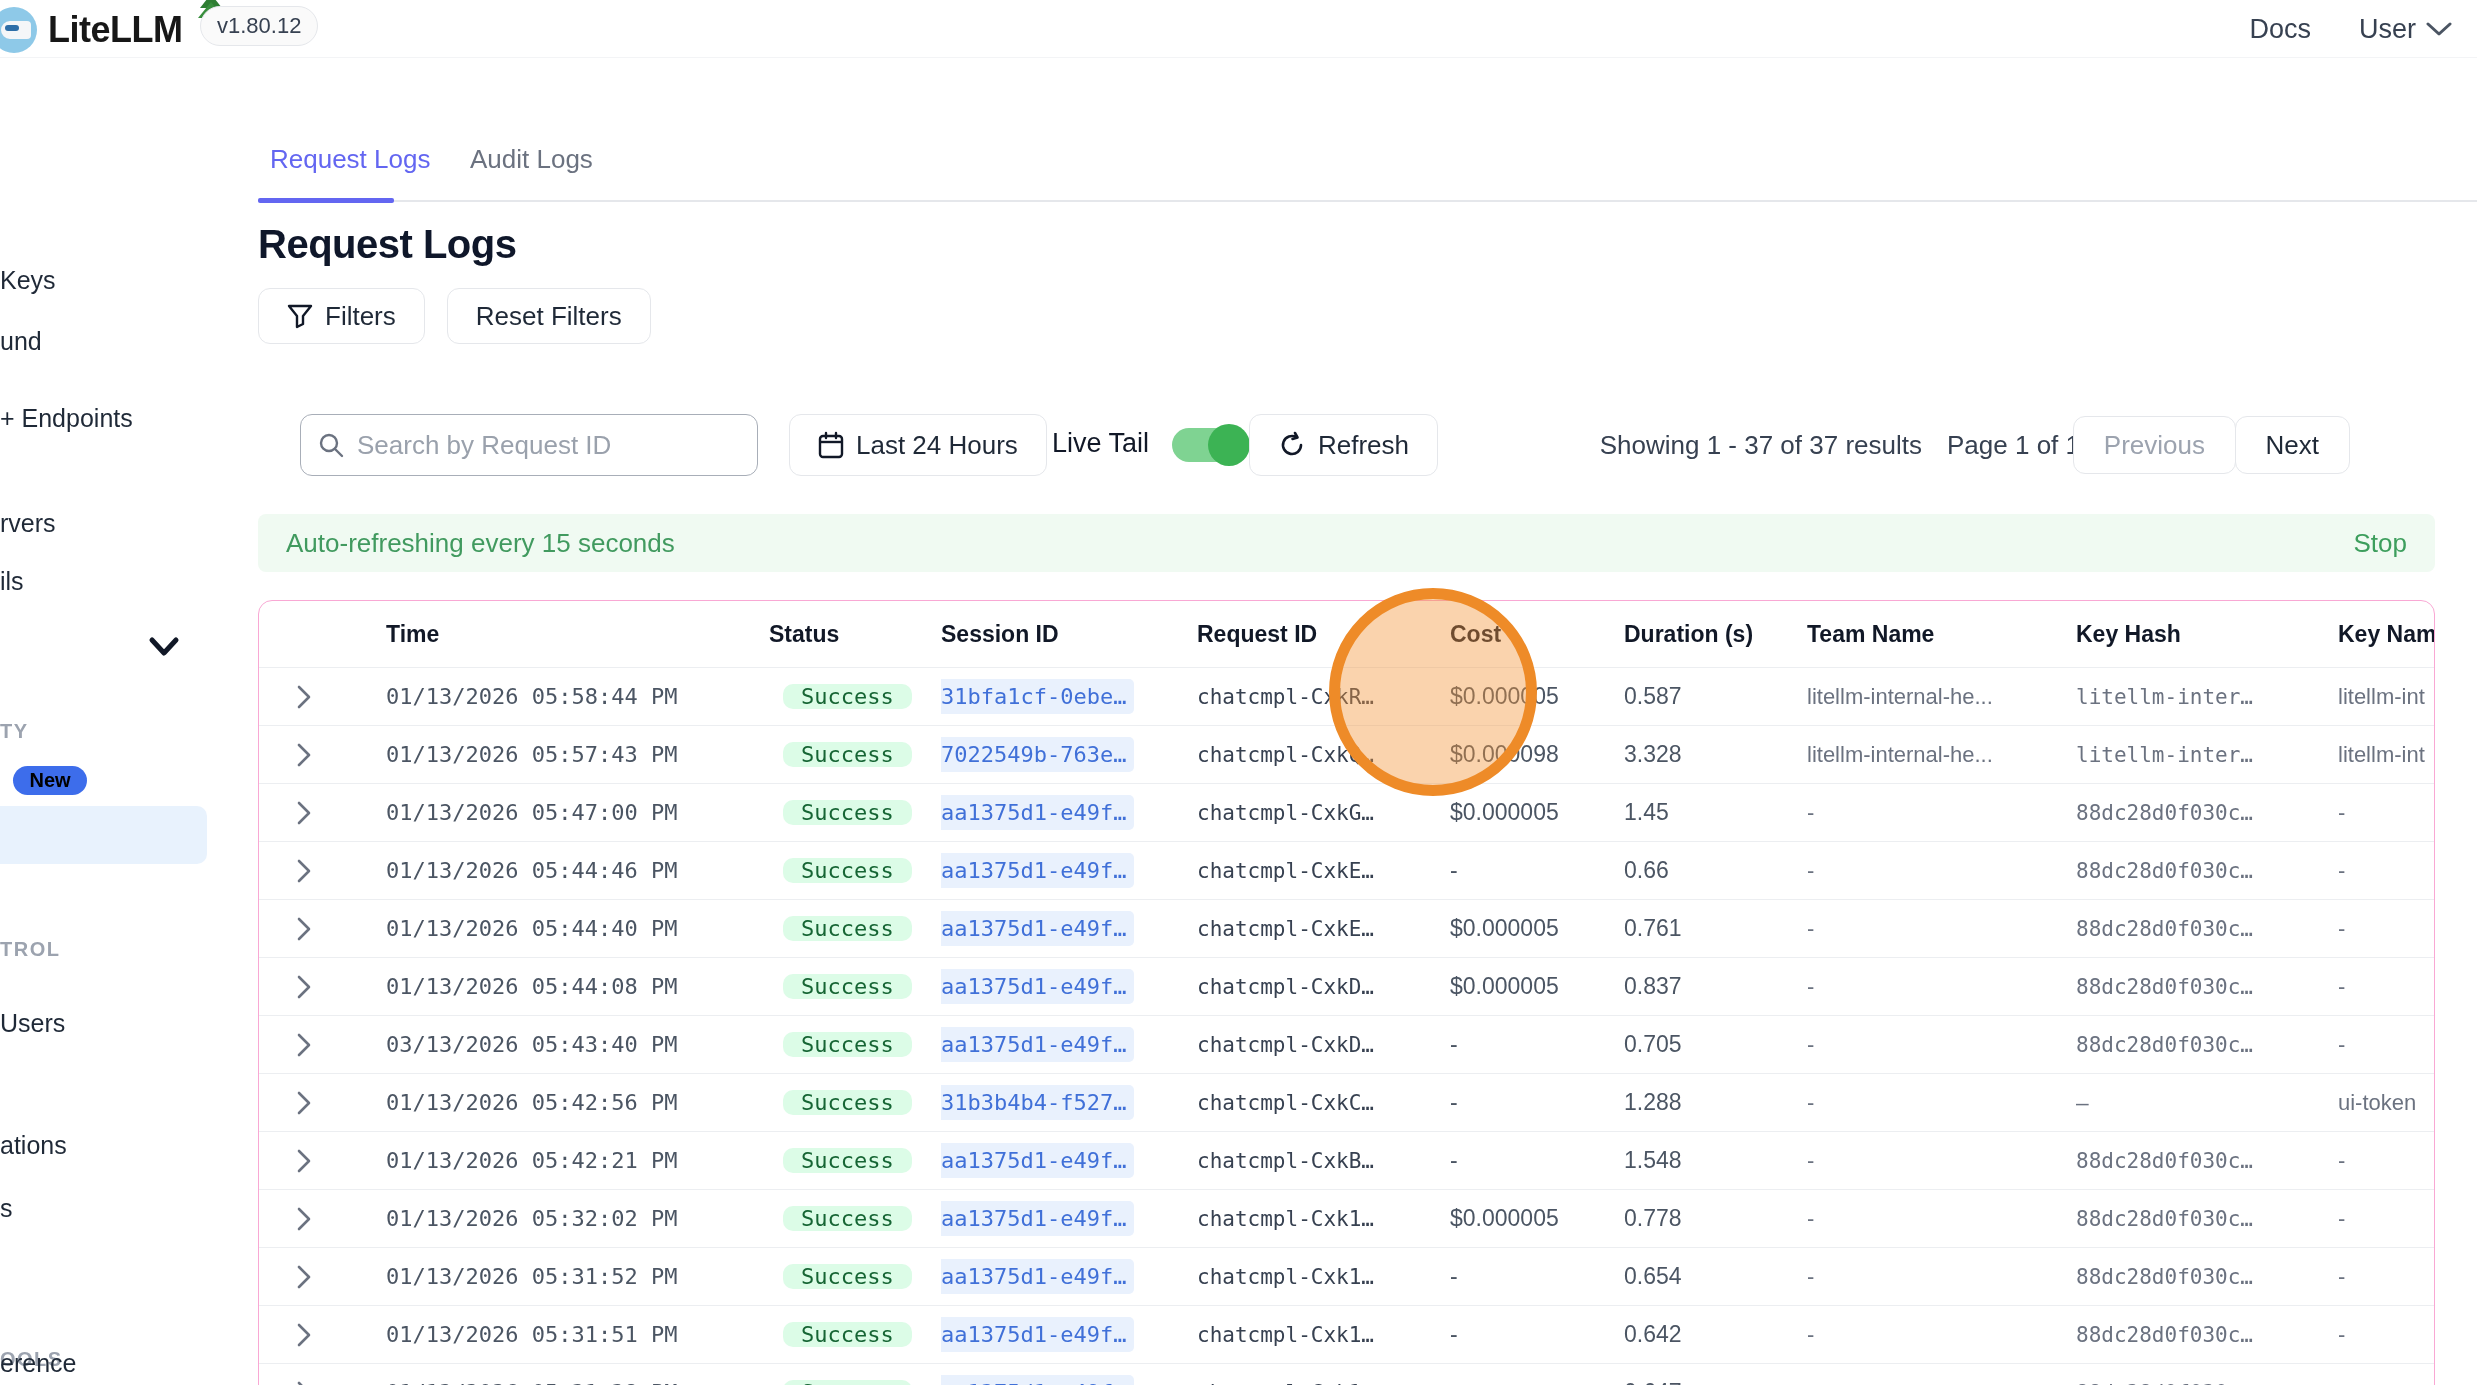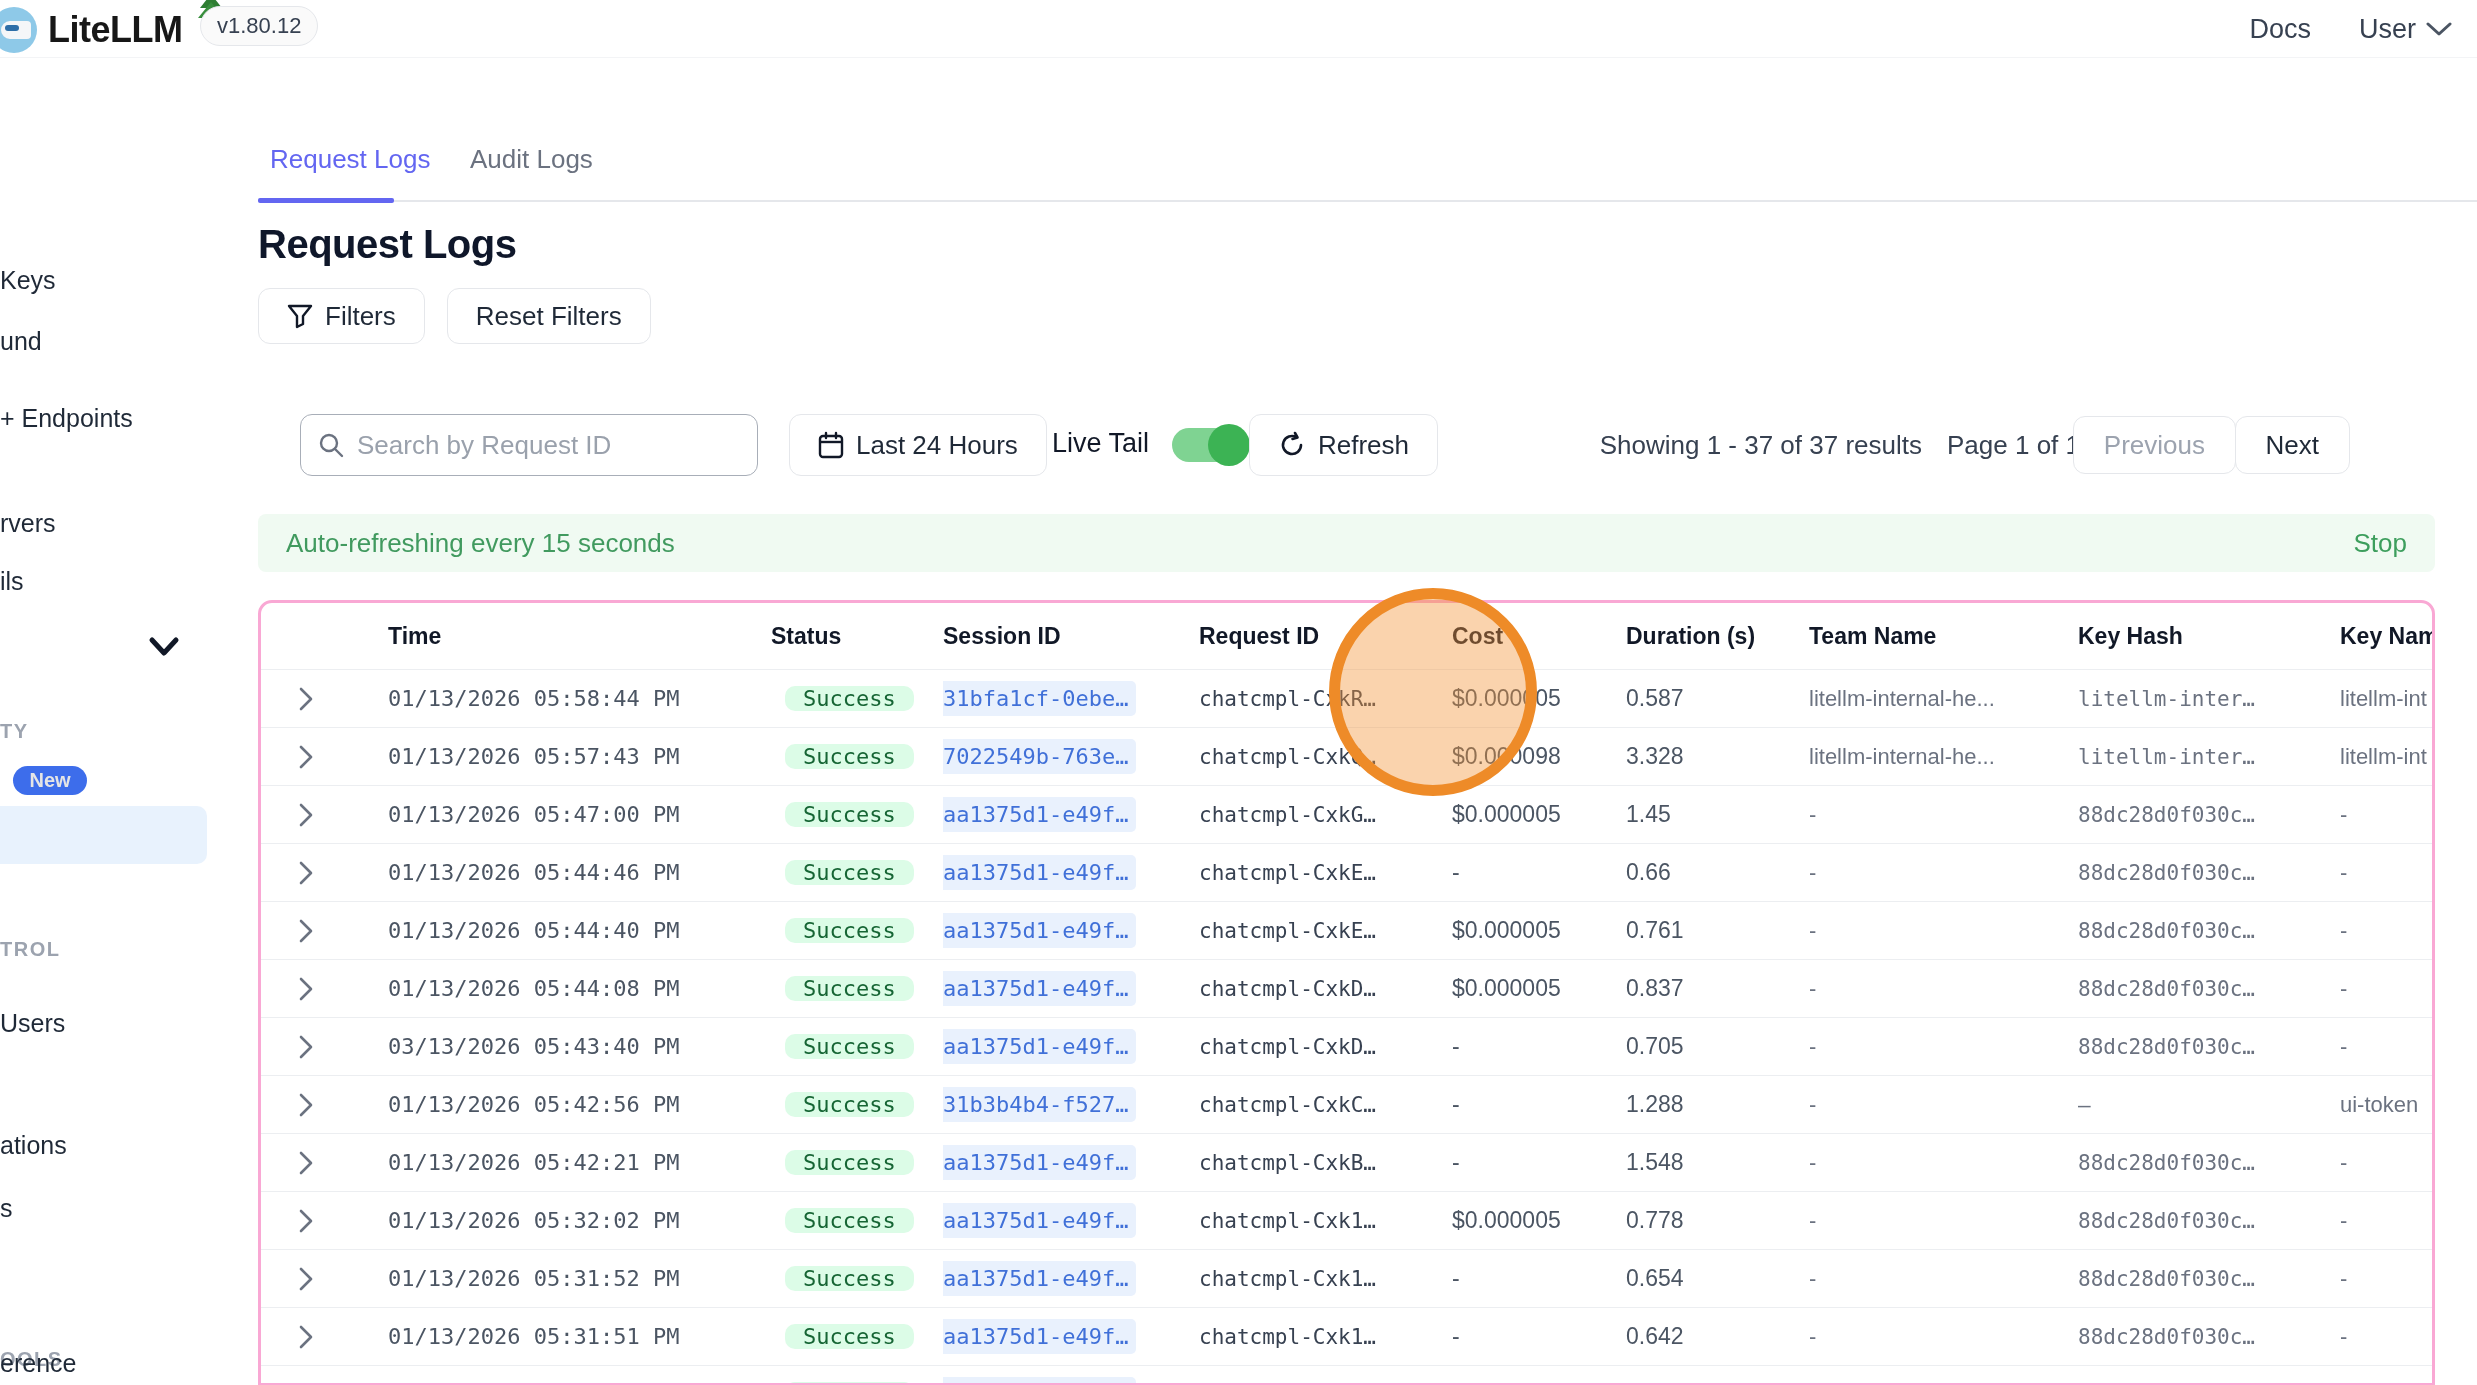--- a/index.html
+++ b/index.html
@@ -29,21 +29,21 @@
   .sidebar { position:absolute; left:0; top:58px; width:210px; height:1327px; background:#fff; }
   .side-frag { position:absolute; left:0px; font-size:25px; color:#1f2937; white-space:nowrap; }
   .side-section { position:absolute; left:0px; font-size:20px; font-weight:700; color:#9ca3af; letter-spacing:1.5px; }
   .si-keys   { top:208px; } .si-und    { top:269px; } .si-endpoints { top:330px;margin-top:16px; }
   .si-rvers  { top:451px; } .si-ils    { top:509px; }
   .si-ty     { top:662px; } .si-trol   { top:880px; }
   .si-users  { top:951px; } .si-ations { top:1073px; } .si-s { top:1136px; }
   .si-ools   { top:1290px; } .si-erence{ top:1291px; }
   .side-chevron { position:absolute; left:148px; top:576px; width:32px; height:26px; }
   .new-badge { position:absolute; left:13px; top:708px; width:74px; height:29px; border-radius:15px;
-    background:#3d6deb; color:#e5e5e5; font-size:20px; font-weight:700; display:flex; align-items:center; justify-content:center; }
+    background:#3d6deb; color:#000000; font-size:20px; font-weight:700; display:flex; align-items:center; justify-content:center; }
   .side-active { position:absolute; left:0; top:748px; width:207px; height:58px; background:#e8f2fd;
     border-radius:0 10px 10px 0; }
 
   
   .main { position:absolute; left:258px; top:58px; width:2219px; height:1327px; }
 
   .tabs { position:absolute; left:0; top:72px; width:2219px; height:72px; border-bottom:2px solid #e5e7eb; }
   .tab { position:absolute; top:14px; font-size:26px; cursor:pointer; }
   .tab-active { left:12px; color:#6366f1; font-weight:500; }
   .tab-underline { position:absolute; left:0; top:68px; width:136px; height:5px; background:#6366f1; border-radius:2px; }
@@ -70,21 +70,21 @@
   .btn-prev { position:absolute; right:204px; top:2px; height:58px; padding:0 30px; color:#9ca3af; }
   .btn-next { position:absolute; right:90px;  top:2px; height:58px; padding:0 30px; }
 
   .banner { position:absolute; left:0; top:456px; width:2177px; height:58px; background:#f0faf2; border-radius:8px;
     display:flex; align-items:center; justify-content:space-between; padding:0 28px; }
   .banner-text { font-size:26px; color:#419a5f; }
   .banner-stop { font-size:26px; color:#3d9e5d; cursor:pointer; }
 
   
   .table-card { position:absolute; left:0; top:542px; width:2177px; height:786px; background:#fff;
-    border:3px solid #f9a8d4; border-radius:14px 14px 0 0; overflow:hidden; }
+    border:1px solid #f9a8d4; border-radius:14px 14px 0 0; overflow:hidden; }
   .thead, .trow { display:flex; width:2320px; }
   .thead { height:66px; align-items:center; }
   .th { font-size:23px; font-weight:700; color:#111827; white-space:nowrap; }
   .trow { height:58px; align-items:center; border-top:1px solid #eceef1; }
   .col-0 { width:127px; padding-left:36px; }
   .col-1 { width:383px; }
   .col-2 { width:172px; }
   .col-3 { width:256px; }
   .col-4 { width:253px; }
   .col-5 { width:174px; }

